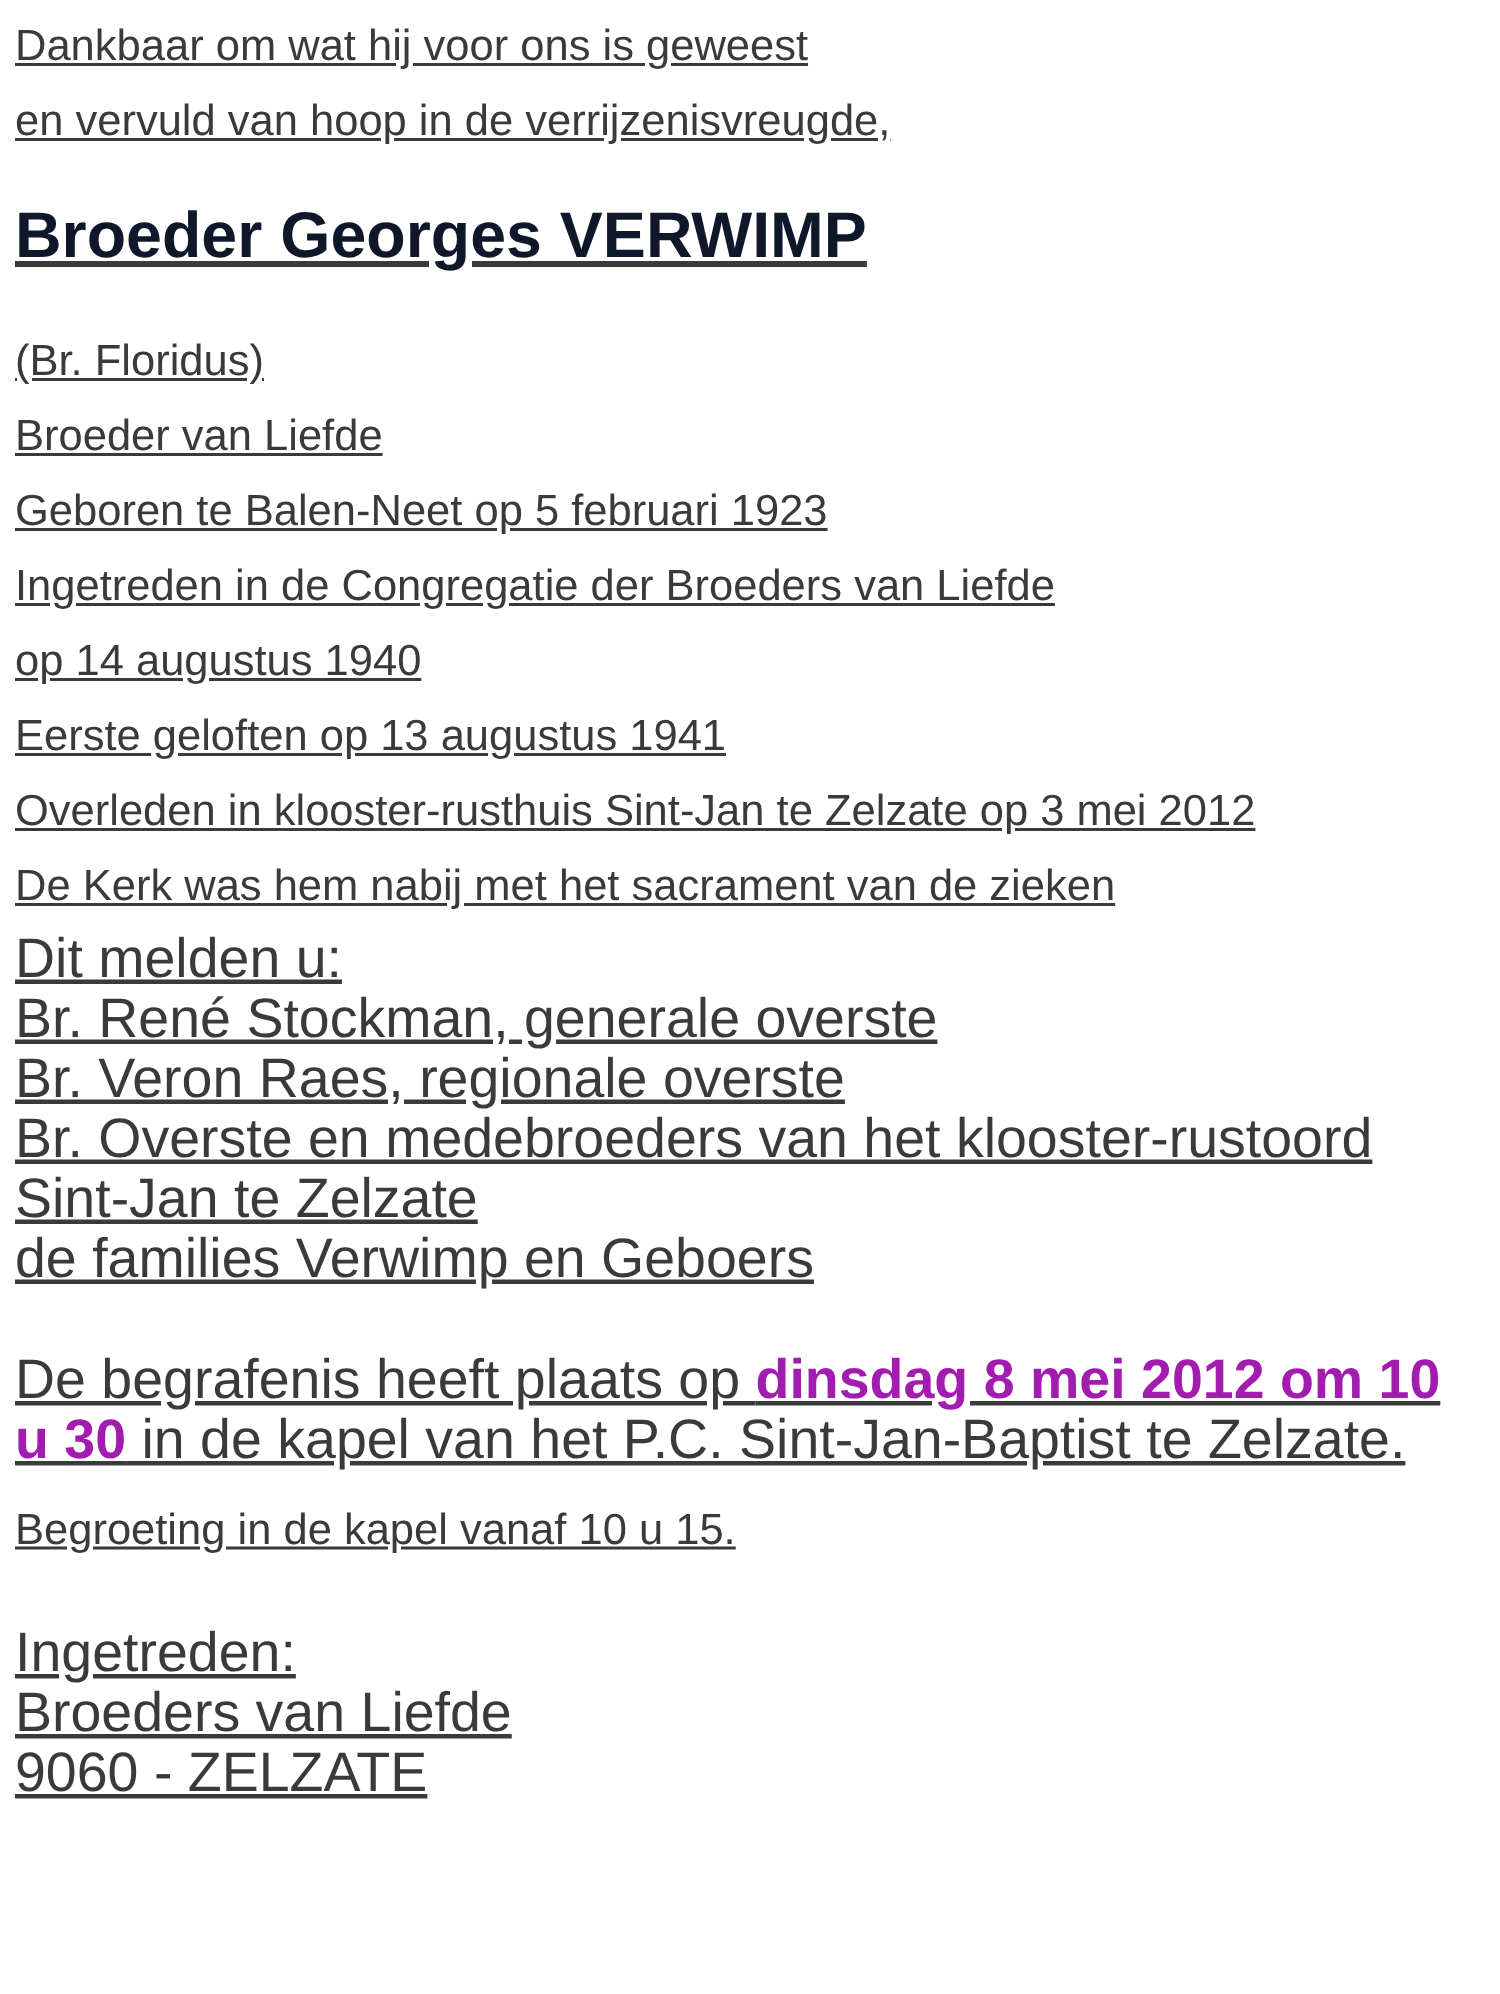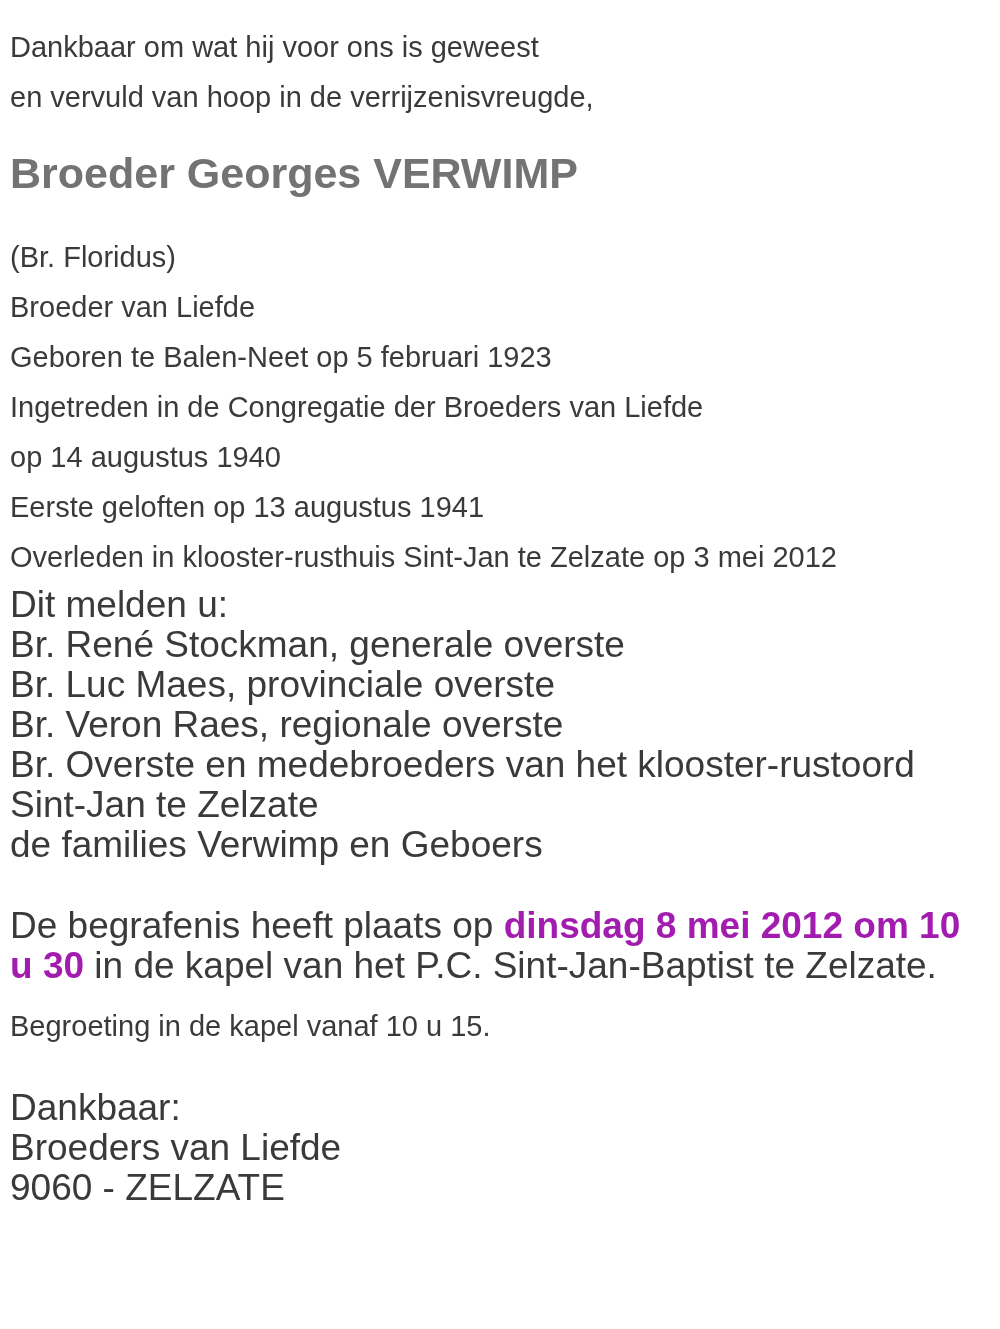--- a/index.html
+++ b/index.html
@@ -9,33 +9,34 @@
     background: #ffffff;
   }
   body {
     width: 1000px;
     height: 1329px;
     overflow: hidden;
     font-family: "Liberation Sans", "DejaVu Sans", sans-serif;
     color: #3a3a3a;
   }
   .card {
-    padding: 22px 8px 0 10px;
+    padding: 6px 8px 0 10px;
     width: 982px;
+    text-decoration: underline;
   }
   .line { white-space: nowrap; }
   .loose { line-height: 50px; font-size: 29px; }
   .tight { line-height: 40px; font-size: 37px; }
   .intro { margin: 0; }
   .title {
     margin: 28px 0 0 0;
     font-size: 43px;
     line-height: 46px;
     font-weight: bold;
-    color: #737373;
+    color: #0f172a;
     letter-spacing: 0px;
   }
   .bio { margin-top: 36px; }
   .announcers { margin-top: 3px; }
   .funeral { margin-top: 41px; }
   .funeral p { margin: 0; }
   .funeral .greeting { margin-top: 20px; line-height: 40px; font-size: 29px; }
   .bold-inline { font-weight: bold; color: #a21caf; }
   .address { margin-top: 42px; }
 </style>
@@ -52,36 +53,36 @@
   <h1 class="title">Broeder Georges VERWIMP</h1>
 
   <section class="bio loose">
     <div class="line">(Br. Floridus)</div>
     <div class="line">Broeder van Liefde</div>
     <div class="line">Geboren te Balen-Neet op 5 februari 1923</div>
     <div class="line">Ingetreden in de Congregatie der Broeders van Liefde</div>
     <div class="line">op 14 augustus 1940</div>
     <div class="line">Eerste geloften op 13 augustus 1941</div>
     <div class="line">Overleden in klooster-rusthuis Sint-Jan te Zelzate op 3 mei 2012</div>
+    <div class="line">De Kerk was hem nabij met het sacrament van de zieken</div>
   </section>
 
   <section class="announcers tight">
     <div class="line">Dit melden u:</div>
     <div class="line">Br. René Stockman, generale overste</div>
-    <div class="line">Br. Luc Maes, provinciale overste</div>
     <div class="line">Br. Veron Raes, regionale overste</div>
     <div class="line">Br. Overste en medebroeders van het klooster-rustoord</div>
     <div class="line">Sint-Jan te Zelzate</div>
     <div class="line">de families Verwimp en Geboers</div>
   </section>
 
   <section class="funeral">
     <p class="tight"><span>De begrafenis heeft plaats op </span><span class="bold-inline">dinsdag 8 mei 2012 om 10 u 30</span><span> in de kapel van het P.C. Sint-Jan-Baptist te Zelzate.</span></p>
     <p class="greeting">Begroeting in de kapel vanaf 10 u 15.</p>
   </section>
 
   <section class="address tight">
-    <div class="line">Dankbaar:</div>
+    <div class="line">Ingetreden:</div>
     <div class="line">Broeders van Liefde</div>
     <div class="line">9060 - ZELZATE</div>
   </section>
 
 </article>
 
 </body></html>

